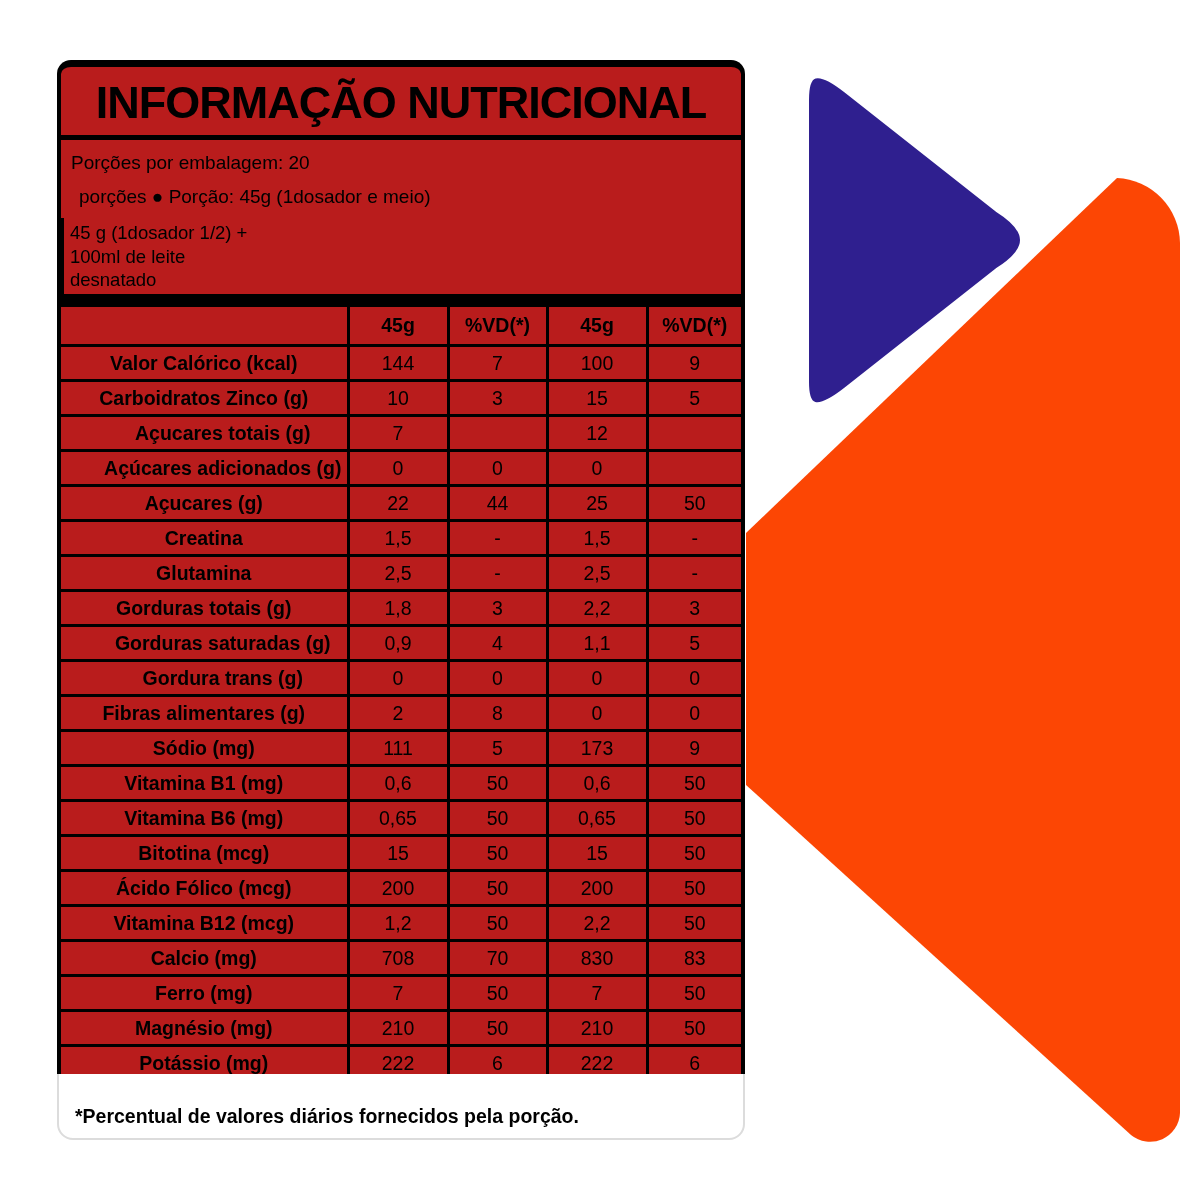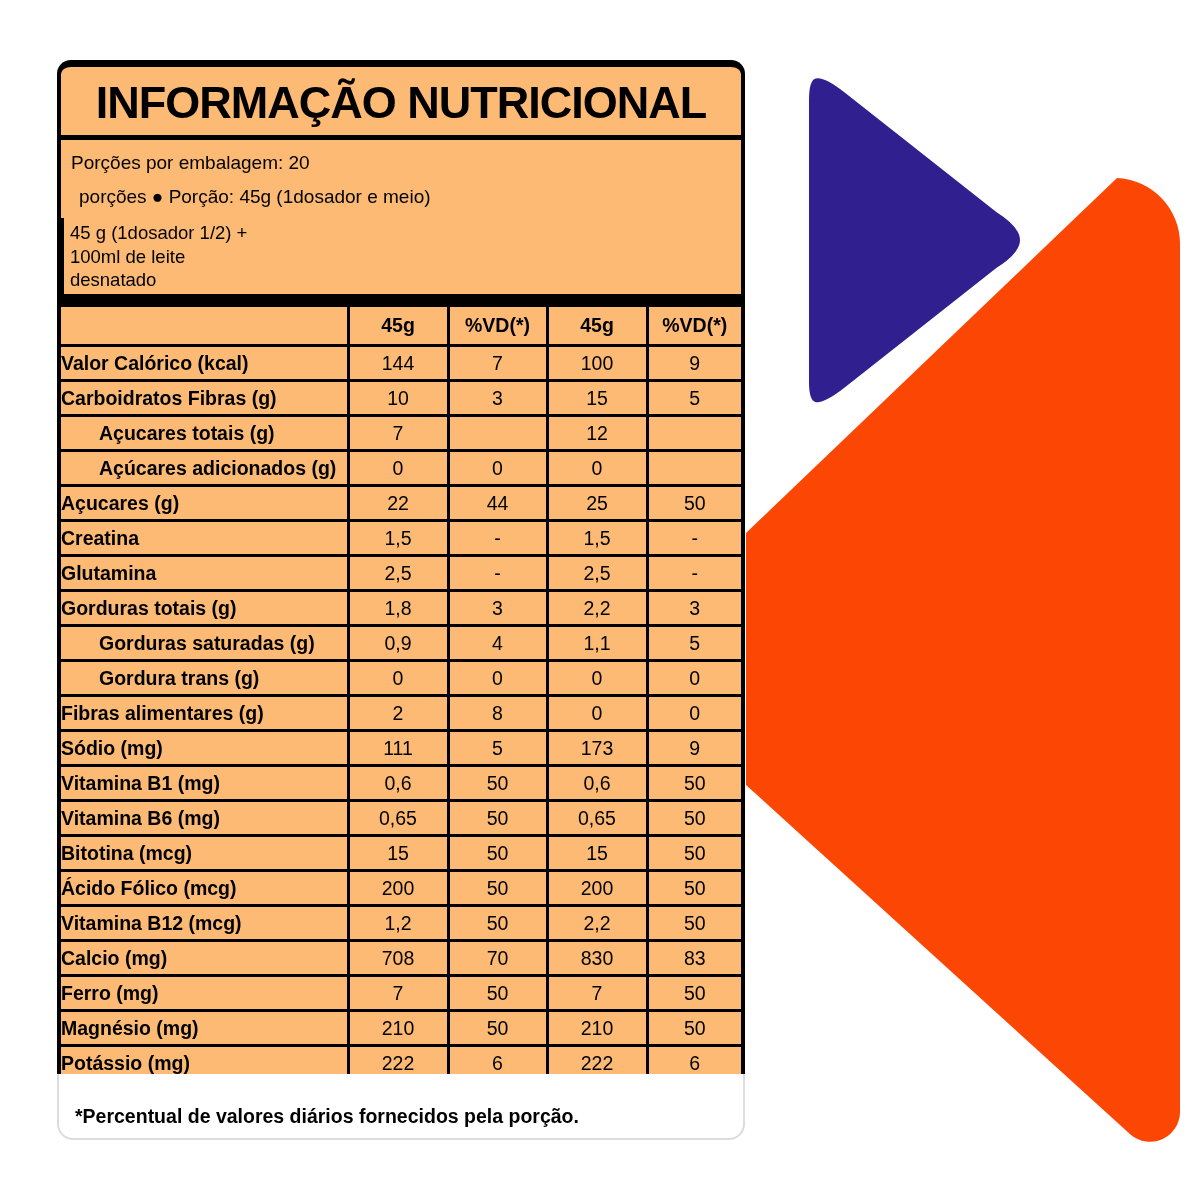--- a/index.html
+++ b/index.html
@@ -23,21 +23,21 @@
     border-radius:16px;
     z-index:2;
     display:flex; flex-direction:column;
   }
   .box {
     margin:-2px -2px 18px -2px;
     border:4px solid #000;
     border-top-width:7px;
     border-bottom:0;
     border-radius:14px 14px 0 0;
-    background:#fdba74;
+    background:#b91c1c;
     overflow:hidden;
   }
   .title {
     font-size:45px;
     font-weight:bold;
     letter-spacing:-1px;
     text-align:center;
     padding:10px 4px 6px 4px;
     border-bottom:5px solid #000;
     white-space:nowrap;
@@ -59,21 +59,21 @@
     border:hidden;            
     table-layout:fixed;
     font-size:19.5px;
   }
   table.nutri th, table.nutri td {
     border:3px solid #000;
     padding:0;
   }
   table.nutri thead th { height:37px; font-weight:bold; text-align:center; }
   table.nutri td { height:32px; }
-  td.lbl { text-align:left; padding-left:8px; font-weight:bold; }
+  td.lbl { text-align:center; padding-left:8px; font-weight:bold; }
   tr.sub td.lbl { padding-left:38px; }
   td.val { text-align:center; font-weight:normal; }
   .footnote {
     font-weight:bold;
     font-size:19.5px;
     padding:13px 10px 10px 16px;
   }
 </style>
 </head>
 <body>
@@ -117,21 +117,21 @@
       </thead>
       <tbody>
           <tr>
     <td class="lbl">Valor Calórico (kcal)</td>
     <td class="val">144</td>
     <td class="val">7</td>
     <td class="val">100</td>
     <td class="val">9</td>
   </tr>
           <tr>
-    <td class="lbl">Carboidratos Fibras (g)</td>
+    <td class="lbl">Carboidratos Zinco (g)</td>
     <td class="val">10</td>
     <td class="val">3</td>
     <td class="val">15</td>
     <td class="val">5</td>
   </tr>
           <tr class="sub">
     <td class="lbl">Açucares totais (g)</td>
     <td class="val">7</td>
     <td class="val"></td>
     <td class="val">12</td>

